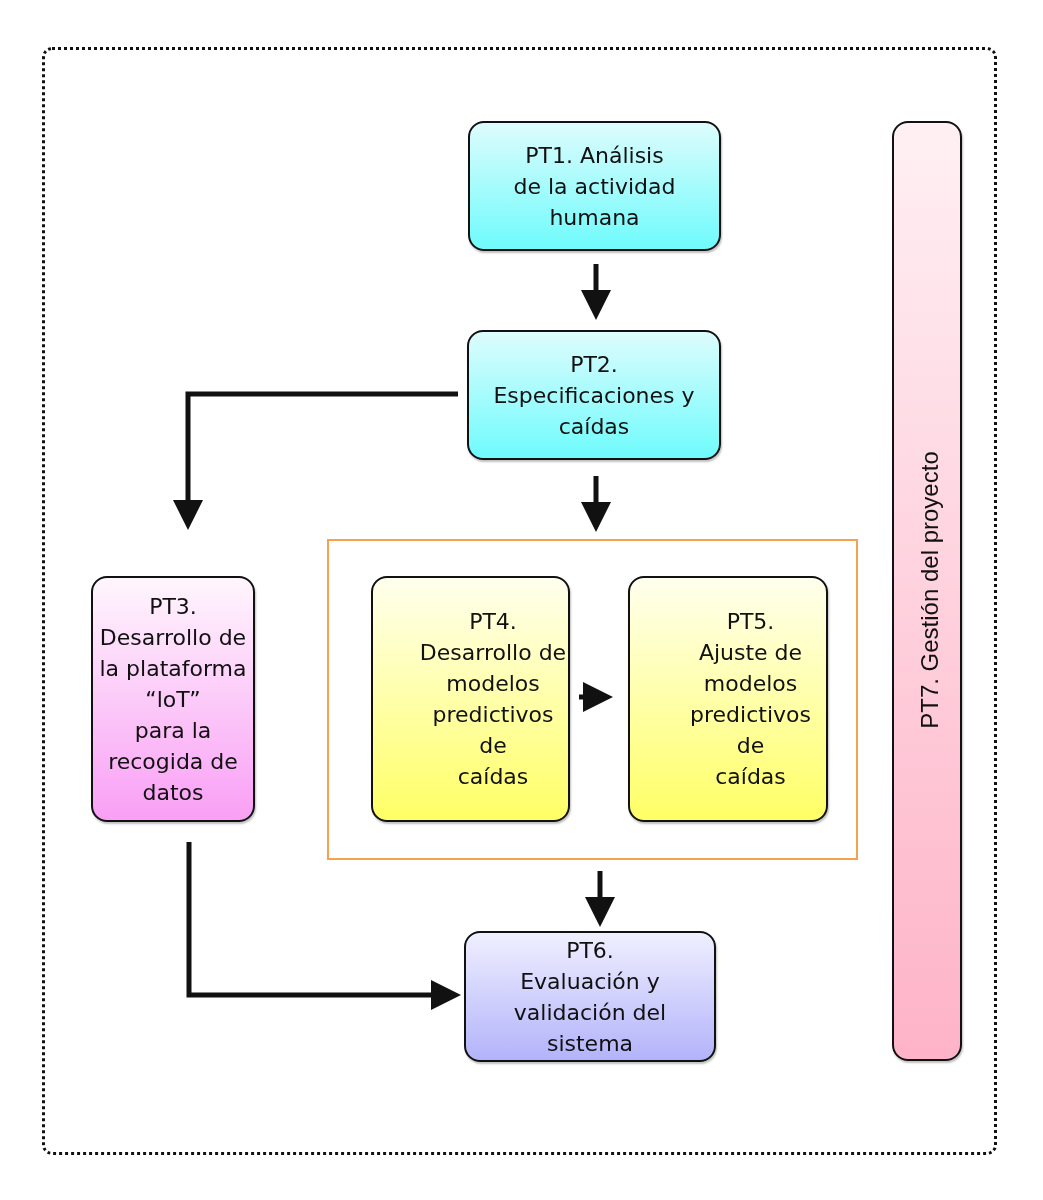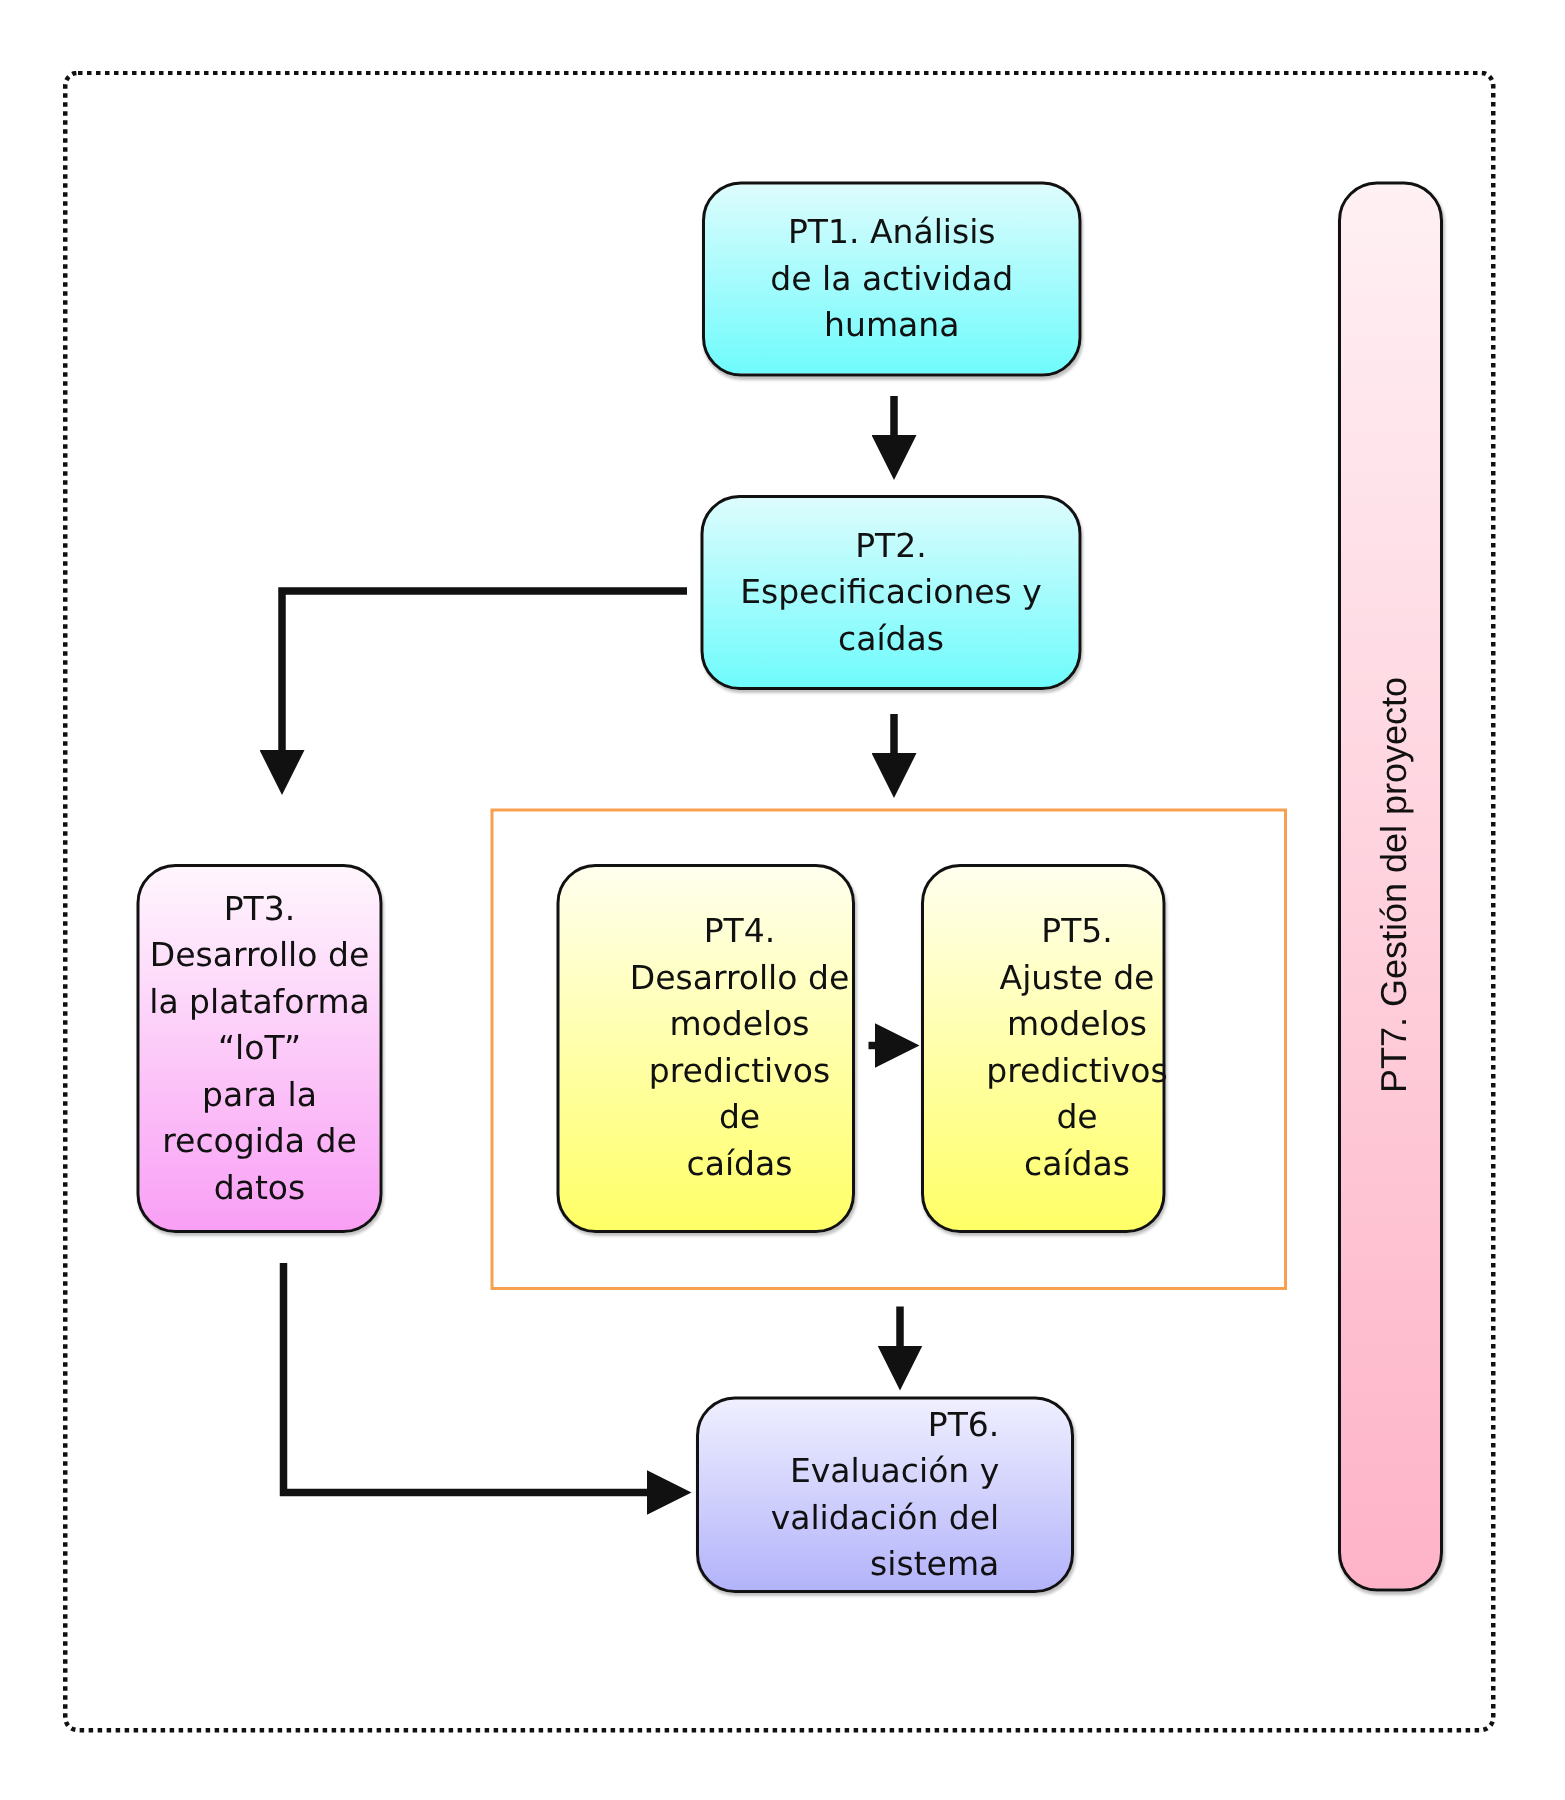--- a/index.html
+++ b/index.html
@@ -1,21 +1,21 @@
 <!DOCTYPE html>
 <html><head>
   <meta charset="utf-8">
   <style>
     html, body { margin: 0; padding: 0; background: #ffffff; }
     body { width: 1043px; height: 1200px; position: relative; overflow: hidden;
            font-family: "DejaVu Sans", sans-serif; }
     .frame { position: absolute; left: 42px; top: 47px; width: 955px; height: 1108px;
              border: 3px dotted #111; border-radius: 10px; box-sizing: border-box; }
     .box { position: absolute; box-sizing: border-box; border: 2.5px solid #111;
-           border-radius: 26px; display: flex; align-items: center; justify-content: center;
+           border-radius: 16px; display: flex; align-items: center; justify-content: center;
            text-align: center; color: #111; font-size: 22px; line-height: 31px;
            box-shadow: 1px 2px 2px rgba(0,0,0,0.25); }
     .box span { white-space: pre-line; }
     .cyan { background: linear-gradient(#ddfcfd, #6ffbfc); }
     .yellow { background: linear-gradient(#ffffee, #ffff66); padding-left: 45px; }
     .pink { background: linear-gradient(#fff6fd, #f99ff5); }
     .lav { background: linear-gradient(#efefff, #b3b3fb); }
     .rose { background: linear-gradient(#fff0f3, #feb3c8); }
     .group { position: absolute; left: 327px; top: 539px; width: 531px; height: 321px;
              border: 2px solid #f7a050; box-sizing: border-box; }
@@ -67,29 +67,29 @@
 </div>
 
 <div class="box yellow" style="left:371px;top:576px;width:199px;height:246px;">
   <span>PT4.
 Desarrollo de
 modelos
 predictivos de
 caídas</span>
 </div>
 
-<div class="box yellow" style="left:614px;top:576px;width:163px;height:246px;">
+<div class="box yellow" style="left:628px;top:576px;width:200px;height:246px;">
   <span>PT5.
 Ajuste de
 modelos
 predictivos de
 caídas</span>
 </div>
 
-<div class="box lav" style="left:464px;top:931px;width:252px;height:131px;text-align:right;">
+<div class="box lav" style="left:464px;top:931px;width:252px;height:131px;">
   <span>PT6.
 Evaluación y
 validación del
 sistema</span>
 </div>
 
 <div class="box rose" style="left:892px;top:121px;width:70px;height:940px;"></div>
 <div class="vtext">PT7. Gestión del proyecto</div>
 
 </body></html>

